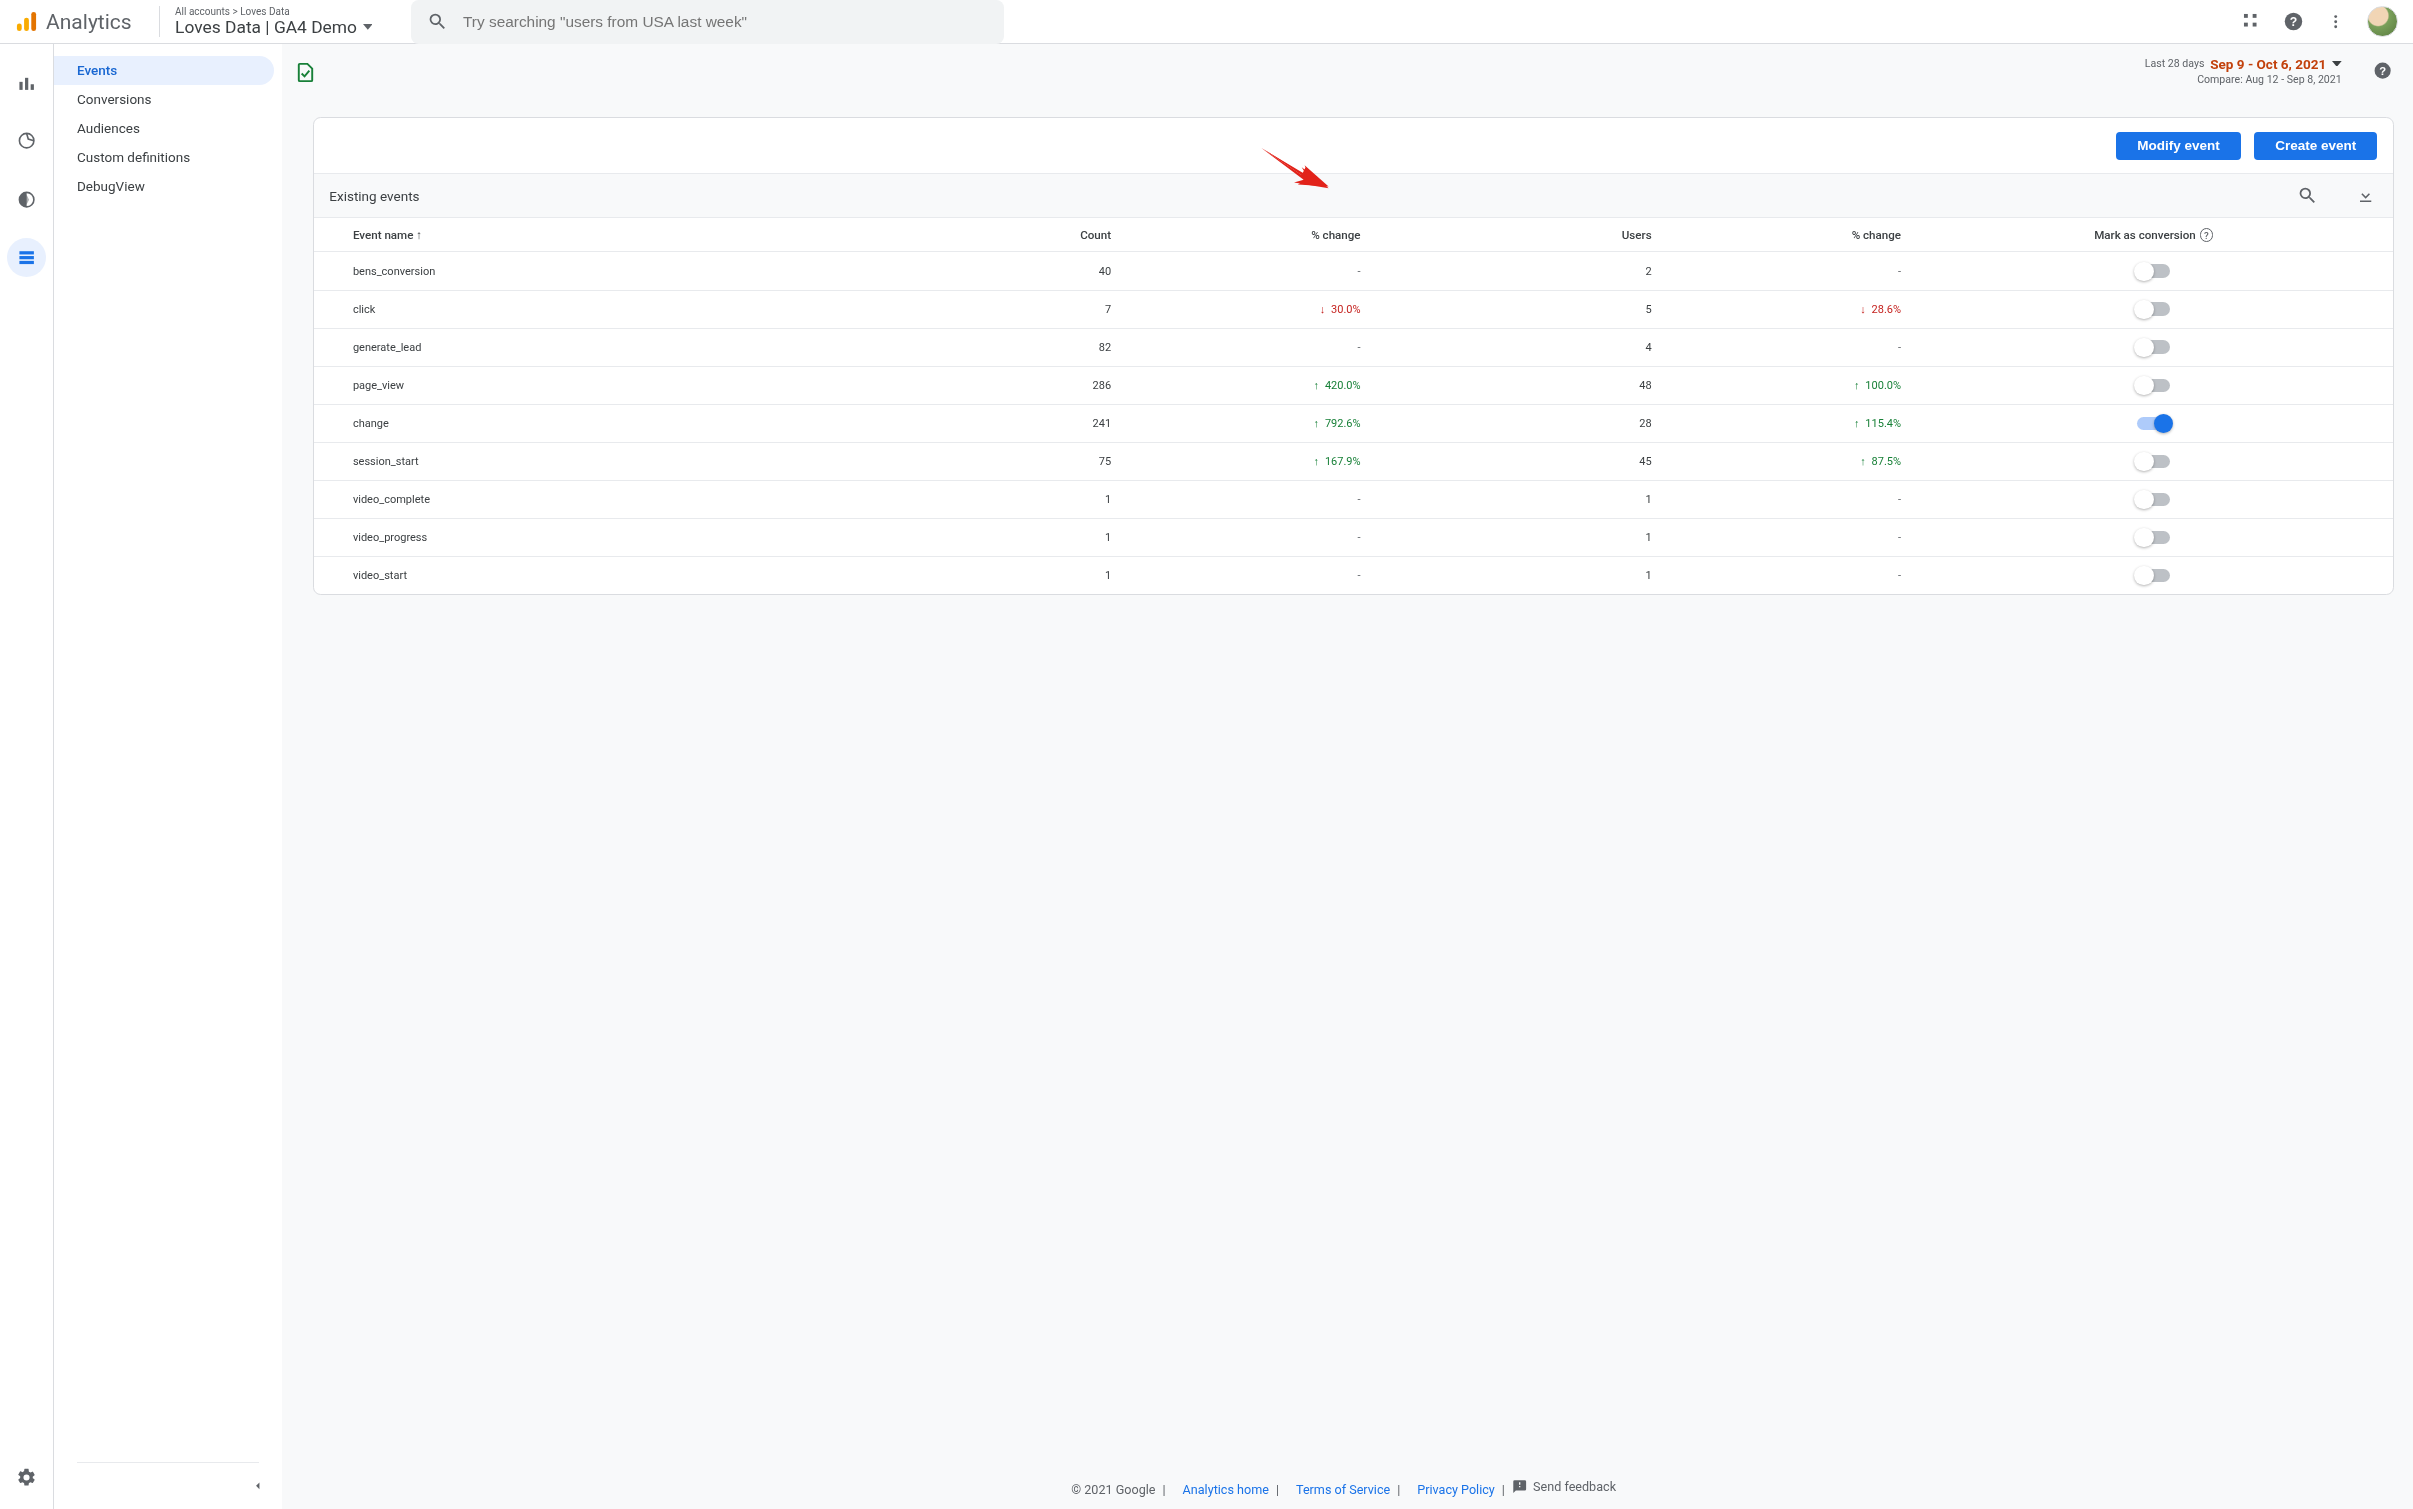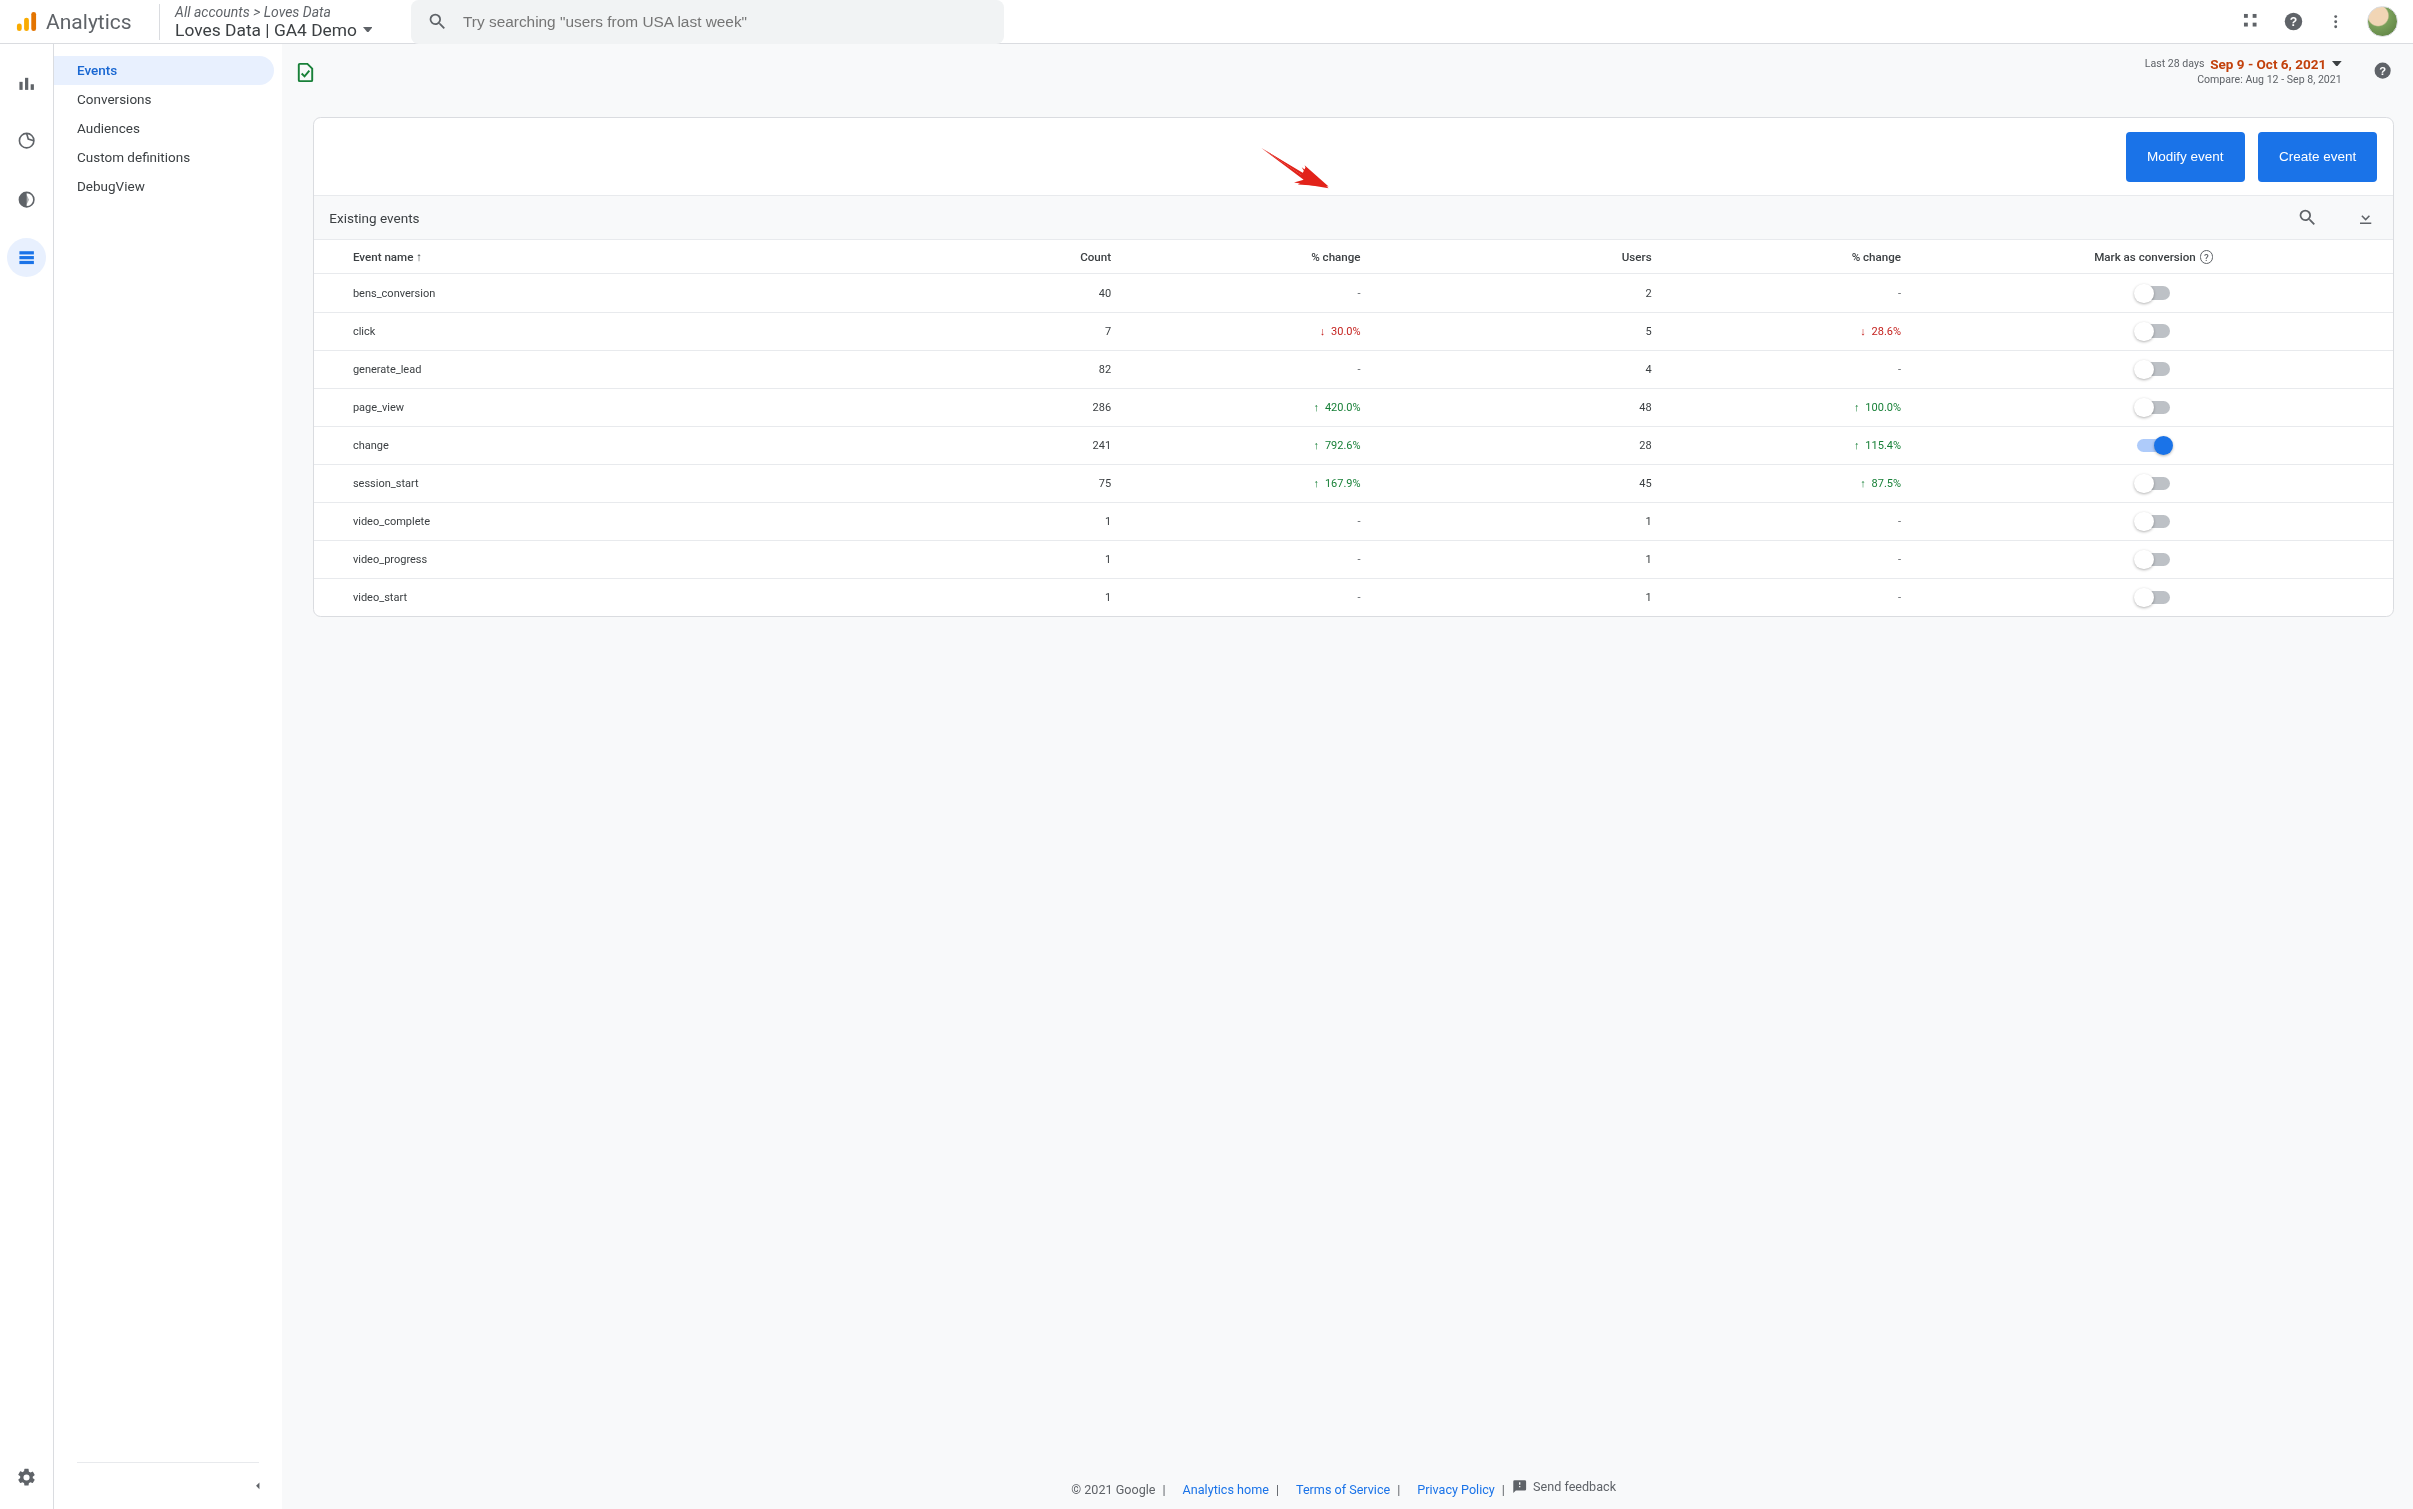--- a/index.html
+++ b/index.html
@@ -5,21 +5,21 @@
   * { box-sizing: border-box; margin: 0; padding: 0; }
   body { font-family: "Google Sans", Roboto, Arial, sans-serif; font-size: 12.6px; color: #3c4043; background: #f8f9fa; overflow: hidden; }
   .app { display: flex; flex-direction: column; height: 100vh; width: 100vw; }
 
   
   .header { display: flex; align-items: center; height: 44px; padding: 0 15.4px; background: #fff; border-bottom: 1px solid #dadce0; gap: 11.6px; }
   .logo-wrap { display: flex; align-items: center; gap: 7.7px; padding-right: 15.4px; }
   .logo-svg { width: 23px; height: 23px; }
   .logo-text { font-size: 21px; color: #5f6368; font-weight: 400; }
   .account-block { border-left: 1px solid #dadce0; padding-left: 15.4px; display: flex; flex-direction: column; justify-content: center; min-width: 241px; }
-  .breadcrumb { font-size: 14px; color: #5f6368; font-style: italic; }
+  .breadcrumb { font-size: 10px; color: #5f6368; }
   .property-select { display: flex; align-items: center; gap: 5.8px; font-size: 17.4px; color: #3c4043; cursor: pointer; }
   .search-box { flex: 0 0 593px; background: #f1f3f4; border-radius: 7.7px; height: 44px; display: flex; align-items: center; padding: 0 15.4px; gap: 15.4px; color: #5f6368; }
   .search-box input { border: none; background: transparent; flex: 1; font-size: 15.4px; color: #5f6368; outline: none; }
   .header-right { margin-left: auto; display: flex; align-items: center; gap: 19.3px; }
   .icon-btn { width: 23px; height: 23px; display: flex; align-items: center; justify-content: center; color: #5f6368; cursor: pointer; }
   .avatar { width: 31px; height: 31px; border-radius: 50%; background: radial-gradient(circle at 35% 30%, #f1d5b5 0%, #f1d5b5 35%, #7aa05a 40%, #597a3e 100%); border: 1px solid #dadce0; }
 
   
   .body { display: flex; flex: 1; overflow: hidden; }
   .rail { width: 54px; background: #fff; border-right: 1px solid #dadce0; display: flex; flex-direction: column; align-items: center; padding-top: 19.3px; gap: 19.3px; position: relative; }
@@ -41,21 +41,21 @@
   .date-line1 .muted { font-size: 10.6px; color: #5f6368; }
   .date-line1 .range { font-size: 13.5px; font-weight: 700; color: #c2410c; }
   .date-line2 { font-size: 10.6px; color: #5f6368; }
   .help-circle { margin-left: 17.4px; margin-top: 3.9px; }
 
   .arrow-annotation { position: absolute; top: 104px; left: 979px; pointer-events: none; z-index: 2; }
 
   
   .card { margin: 31px 0 0 19.3px; border: 1px solid #dadce0; border-radius: 7.7px; background: #fff; overflow: hidden; }
   .card-actions { display: flex; justify-content: flex-end; padding: 13.5px 15.4px; gap: 13.5px; }
-  .btn-primary { background: #1a73e8; color: #fff; border: none; border-radius: 3.9px; padding: 0 21px; height: 50px; font-size: 13.5px; font-weight: 400; cursor: pointer; }
+  .btn-primary { background: #1a73e8; color: #fff; border: none; border-radius: 3.9px; padding: 0 21px; height: 28px; font-size: 13.5px; font-weight: 700; cursor: pointer; }
   .card-subhead { display: flex; align-items: center; padding: 9.7px 15.4px; background: #f8f9fa; border-top: 1px solid #e8eaed; border-bottom: 1px solid #e8eaed; }
   .card-subhead .title { font-size: 13.5px; color: #3c4043; }
   .card-subhead .tools { margin-left: auto; display: flex; gap: 35px; }
 
   table.events { width: 100%; border-collapse: collapse; table-layout: fixed; }
   table.events th { font-size: 11.6px; font-weight: 500; color: #3c4043; text-align: right; padding: 9.7px 13.5px; border-bottom: 1px solid #e8eaed; }
   table.events th.name { text-align: left; padding-left: 39px; }
   table.events th.name .sort-arrow { font-size: 11.6px; }
   table.events td { font-size: 11px; color: #3c4043; text-align: right; padding: 11.6px 13.5px; border-bottom: 1px solid #e8eaed; }
   table.events tr:last-child td { border-bottom: none; }

